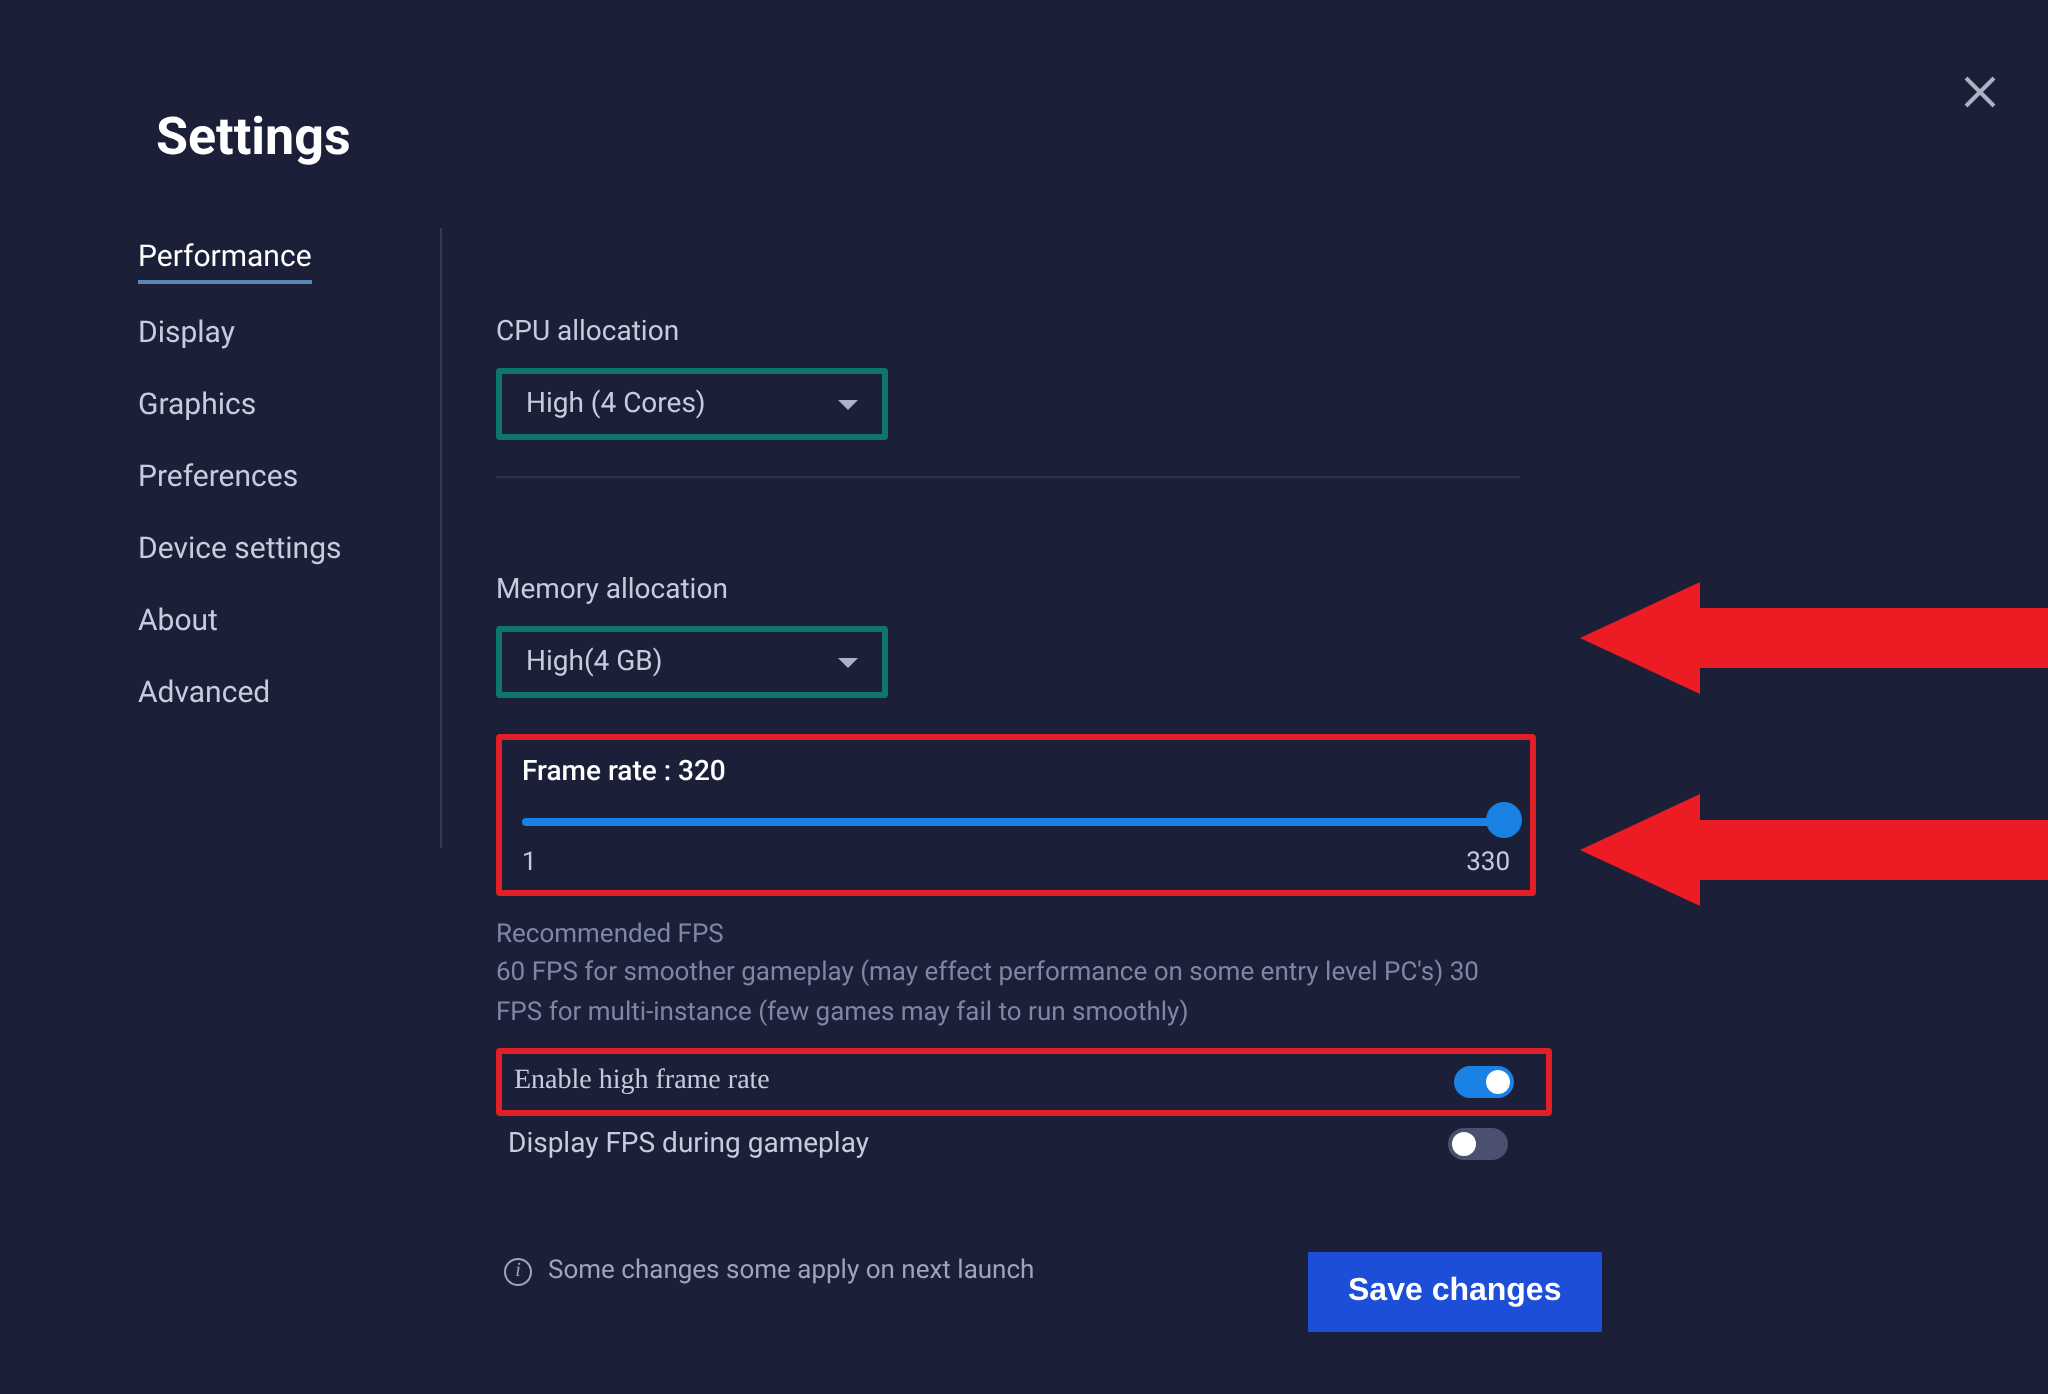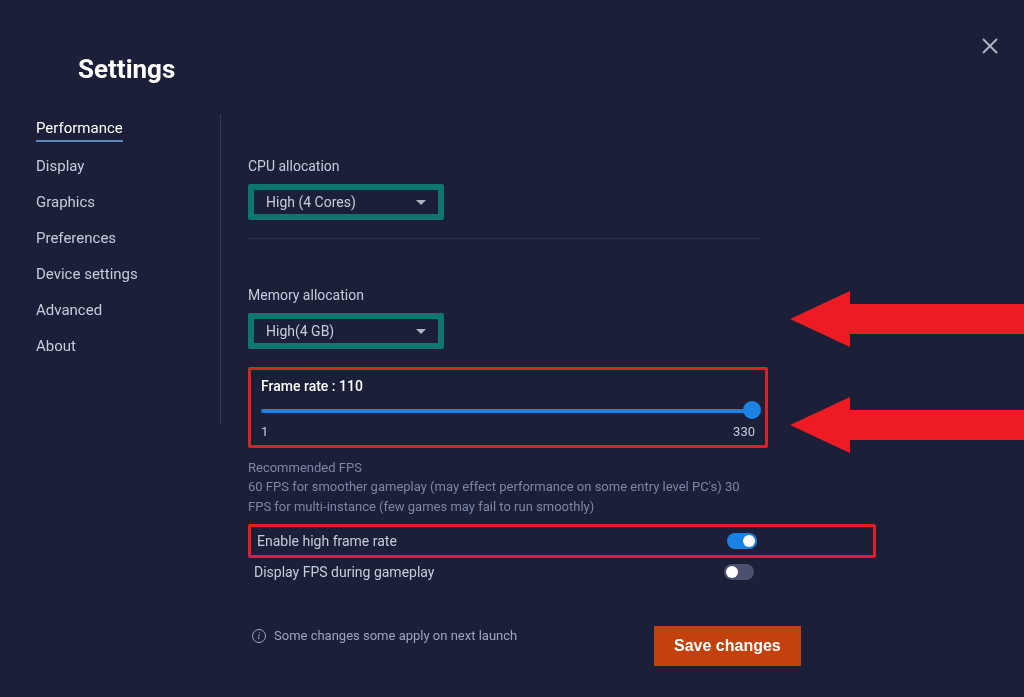--- a/index.html
+++ b/index.html
@@ -43,21 +43,21 @@
     cursor: pointer;
     display: inline-block;
     width: auto;
   }
   .sidebar-item.active {
     color: #ffffff;
     border-bottom: 2px solid #5a87b8;
     padding-bottom: 3px;
     margin-bottom: 4px;
   }
-  .sidebar > div { display: block; margin-bottom: 4px; }
+  .sidebar > div { display: block; margin-bottom: 4px; margin-left: 33px; }
 
   .vdiv {
     position: absolute;
     left: 220px;
     top: 114px;
     width: 1px;
     height: 310px;
     background: #333a56;
   }
 
@@ -70,21 +70,21 @@
 
   .field-label {
     font-size: 14px;
     color: #c7cbdb;
     margin-bottom: 10px;
     margin-top: 48px;
   }
   .select-box {
     width: 196px;
     height: 36px;
-    border: 6px solid #0f766e;
+    border: 3px solid #0f766e;
     background: #1b2038;
     border-radius: 2px;
     display: flex;
     align-items: center;
     justify-content: space-between;
     padding: 0 12px;
     color: #c7cbdb;
     font-size: 14px;
     cursor: pointer;
   }
@@ -157,22 +157,23 @@
     justify-content: space-between;
     align-items: center;
     width: 512px;
     font-size: 14px;
     color: #c7cbdb;
     padding: 6px 6px;
   }
   .toggle-box {
     border: 3px solid #e11f26;
     border-radius: 2px;
-    width: 628px;
+    width: 528px;
     margin-top: 8px;
+    font-family: Liberation Serif, serif;
   }
 
   .toggle {
     width: 30px;
     height: 16px;
     border-radius: 8px;
     position: relative;
     cursor: pointer;
   }
   .toggle .knob {
@@ -211,21 +212,21 @@
     align-items: center;
     justify-content: center;
     font-size: 10px;
     font-style: italic;
     font-family: Georgia, serif;
   }
   .save-btn {
     position: absolute;
     left: 654px;
     top: 626px;
-    background: #c2410c;
+    background: #1d4ed8;
     color: #ffffff;
     font-size: 16px;
     font-weight: 600;
     padding: 11px 20px;
     border: none;
     cursor: pointer;
   }
 
   
   .arrow {
@@ -245,22 +246,22 @@
       <line x1="19" y1="5" x2="5" y2="19"></line>
   </svg>
 </div>
 
 <div class="sidebar">
   <div><span class="sidebar-item active">Performance</span></div>
   <div><span class="sidebar-item">Display</span></div>
   <div><span class="sidebar-item">Graphics</span></div>
   <div><span class="sidebar-item">Preferences</span></div>
   <div><span class="sidebar-item">Device settings</span></div>
+  <div><span class="sidebar-item">About</span></div>
   <div><span class="sidebar-item">Advanced</span></div>
-  <div><span class="sidebar-item">About</span></div>
 </div>
 
 <div class="vdiv"></div>
 
 <div class="content">
 
   <div class="field-label">CPU allocation</div>
   <div class="select-box">
     <span>High (4 Cores)</span>
     <span class="caret"></span>
@@ -270,21 +271,21 @@
 
   <div class="field-label">Memory allocation</div>
   <div class="select-box">
     <span>High(4 GB)</span>
     <span class="caret"></span>
   </div>
 
   <div style="height:18px"></div>
 
   <div class="frame-box">
-    <div class="frame-title">Frame rate : 110</div>
+    <div class="frame-title">Frame rate : 320</div>
     <div class="slider-wrap">
       <div class="slider-track"></div>
       <div class="slider-thumb"></div>
     </div>
     <div class="slider-labels">
       <span>1</span>
       <span>330</span>
     </div>
   </div>
 

